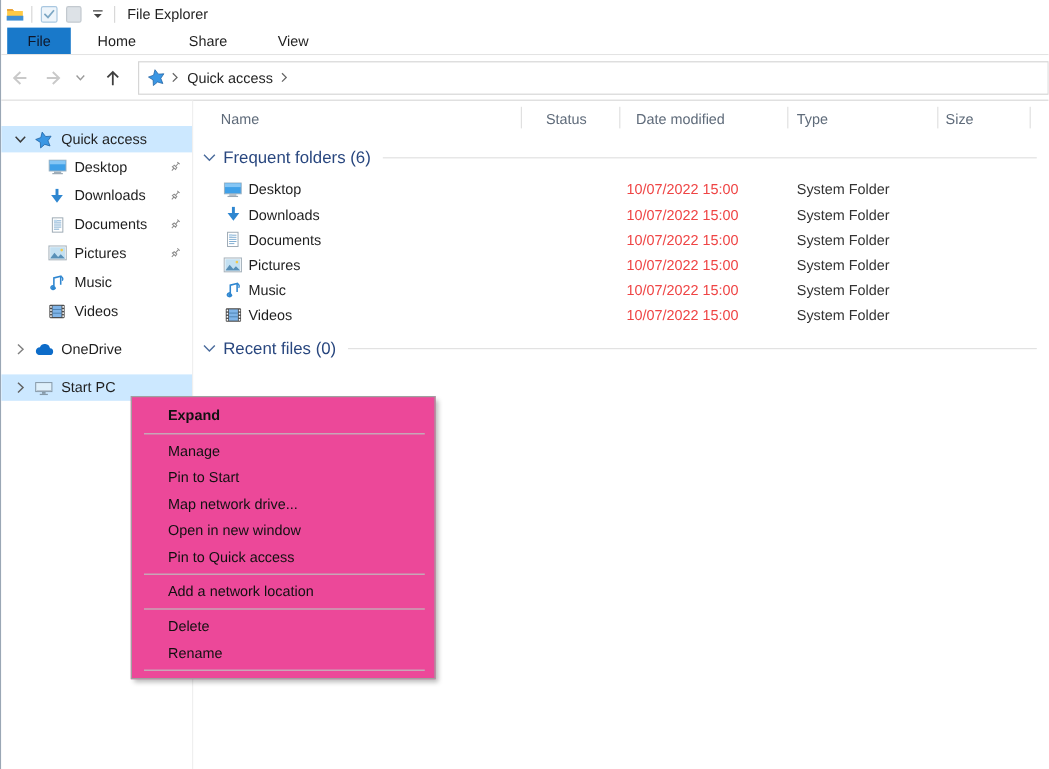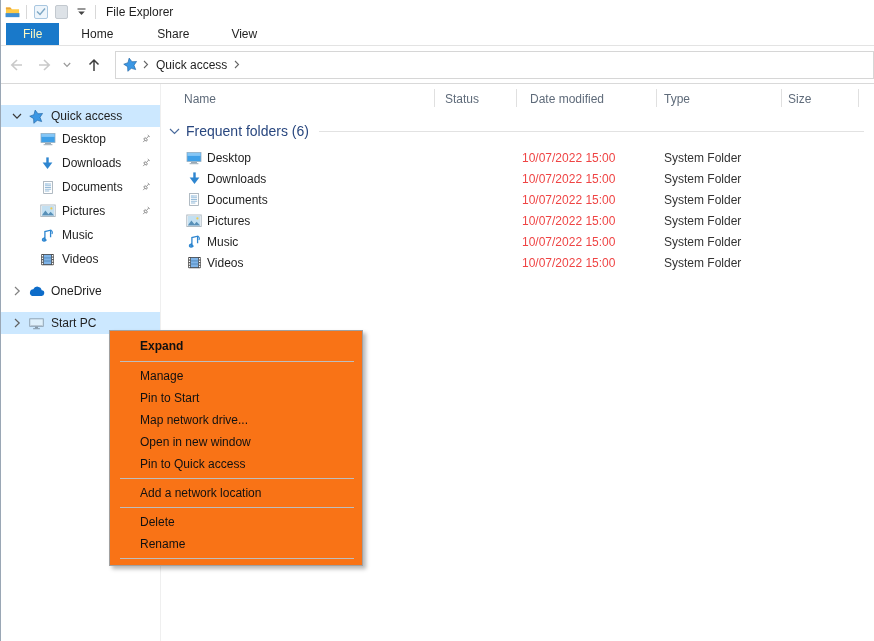--- a/index.html
+++ b/index.html
@@ -13,21 +13,21 @@
   .titlebar .sep { width:1px; height:14px; background:#d8d8d8; margin:0 6px; }
   .qat-icon { width:15px; height:15px; display:inline-flex; align-items:center; justify-content:center; }
   .qat-check { width:14px; height:14px; border:1px solid #a9c7e0; background:#eef5fb; border-radius:2px;
     display:flex; align-items:center; justify-content:center; }
   .qat-blank { width:13px; height:14px; border:1px solid #c3c9cf; background:#dde2e7; border-radius:2px; }
   .title-text { margin-left:4px; font-size:12px; }
 
   
   .tabrow { height:23px; display:flex; align-items:stretch; border-bottom:1px solid #e3e3e3; background:#fff; }
   .tab { display:flex; align-items:center; padding:0 14px; font-size:12px; cursor:default; }
-  .tab-file { background:#1979ca; color:#fef9c3; margin-left:5px; padding:4px 17px; }
+  .tab-file { background:#1979ca; color:#0f172a; margin-left:5px; padding:4px 17px; }
 
   
   .navbar { height:38px; display:flex; align-items:center; border-bottom:1px solid #d9d9d9; background:#fff; }
   .nav-btn { display:flex; align-items:center; justify-content:center; }
   .nav-back { width:30px; } .nav-fwd { width:28px; } .nav-caret { width:16px; } .nav-up { width:30px; margin-left:4px; }
   .addressbar { flex:1; height:28px; margin:0 0 0 6px; border:1px solid #d6d6d6; background:#fff;
     display:flex; align-items:center; padding-left:7px; }
   .crumb-chevron { margin:0 5px; display:flex; align-items:center; }
   .crumb { font-size:12px; padding:0 2px; }
 
@@ -59,21 +59,21 @@
   .frow { display:flex; align-items:center; height:21px; }
   .frow .c-name { width:273px; display:flex; align-items:center; padding-left:25px; }
   .frow .c-name .ficon { width:16px; display:flex; align-items:center; justify-content:center; margin-right:5px; }
   .frow .c-status { width:82px; }
   .frow .c-date { width:140px; padding-left:6px; color:#ef4444; }
   .frow .c-type { width:125px; padding-left:8px; color:#333; }
   .frow .c-size { width:77px; }
   .recent-group { margin-top:6px; }
 
   
-  .ctxmenu { position:absolute; left:108px; top:330px; width:254px; background:#f97316;
+  .ctxmenu { position:absolute; left:108px; top:330px; width:254px; background:#ec4899;
     border:1px solid #a0a0a0; box-shadow:3px 3px 4px rgba(0,0,0,0.28); padding:3px 0; z-index:50; }
   .mi { height:22px; line-height:22px; padding-left:30px; font-size:12px; color:#111; cursor:default; }
   .mi.default { font-weight:bold; height:24px; line-height:24px; }
   .msep { height:1px; background:#bdbdbd; margin:3px 8px 3px 10px; }
 
   svg { display:block; }
 </style>
 </head>
 <body>
 
@@ -308,21 +308,21 @@
         <span class="slabel">Start PC</span>
       </div>
 
 
     </div>
 
     <div class="content">
 
       <div class="colheader">
         <span class="col" style="left:23px;">Name</span>
-        <span class="col" style="left:284px;">Status</span>
+        <span class="col" style="left:294px;">Status</span>
         <span class="col" style="left:369px;">Date modified</span>
         <span class="col" style="left:503px;">Type</span>
         <span class="col" style="left:627px;">Size</span>
         <span class="vline" style="left:273px;"></span>
         <span class="vline" style="left:355px;"></span>
         <span class="vline" style="left:495px;"></span>
         <span class="vline" style="left:620px;"></span>
         <span class="vline" style="left:697px;"></span>
       </div>
 
@@ -444,20 +444,29 @@
             <span>Videos</span>
           </span>
           <span class="c-status"></span>
           <span class="c-date">10/07/2022 15:00</span>
           <span class="c-type">System Folder</span>
           <span class="c-size"></span>
         </div>
 
       </div>
 
+      <div class="group-header recent-group">
+        <span class="gchev">
+          <svg width="11" height="7" viewBox="0 0 11 7">
+              <path d="M1 1l4.5 4.5L10 1" stroke="#4a6b9c" stroke-width="1.2" fill="none"></path>
+            </svg>
+        </span>
+        <span>Recent files (0)</span>
+        <span class="gline"></span>
+      </div>
 
     </div>
   </div>
 
   <div class="ctxmenu">
     <div class="mi default">Expand</div>
     <div class="msep"></div>
     <div class="mi">Manage</div>
     <div class="mi">Pin to Start</div>
     <div class="mi">Map network drive...</div>

